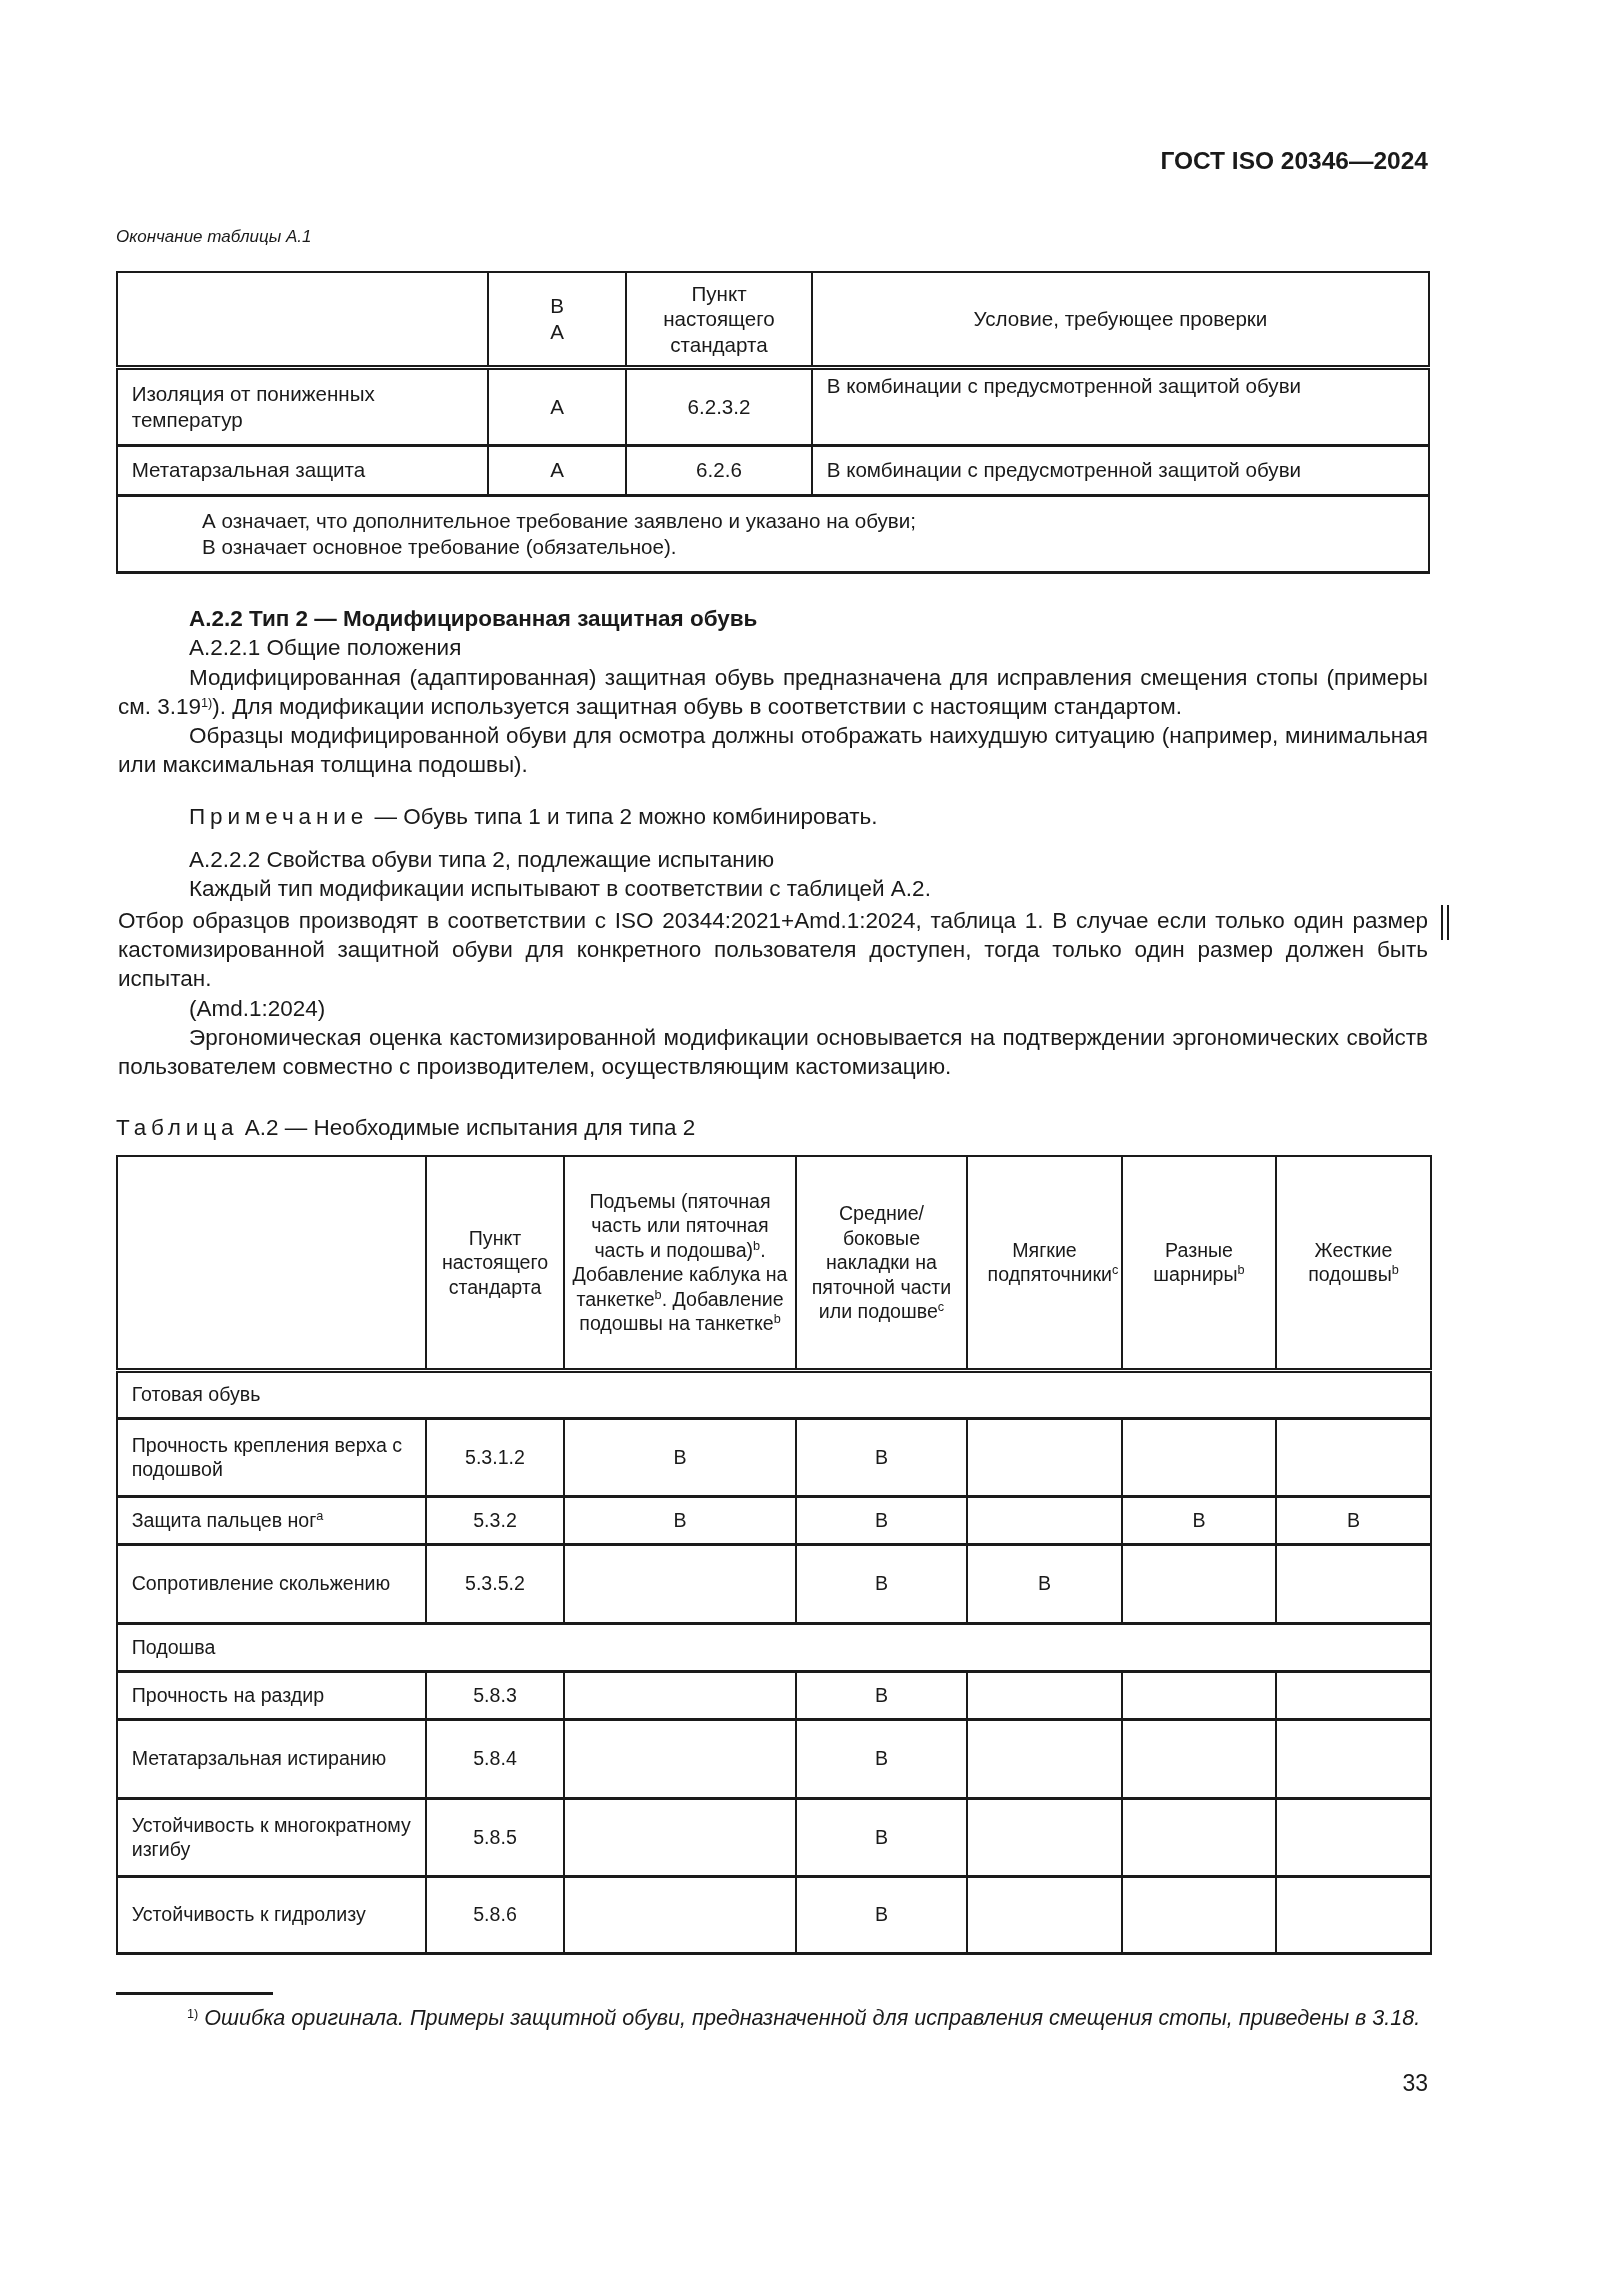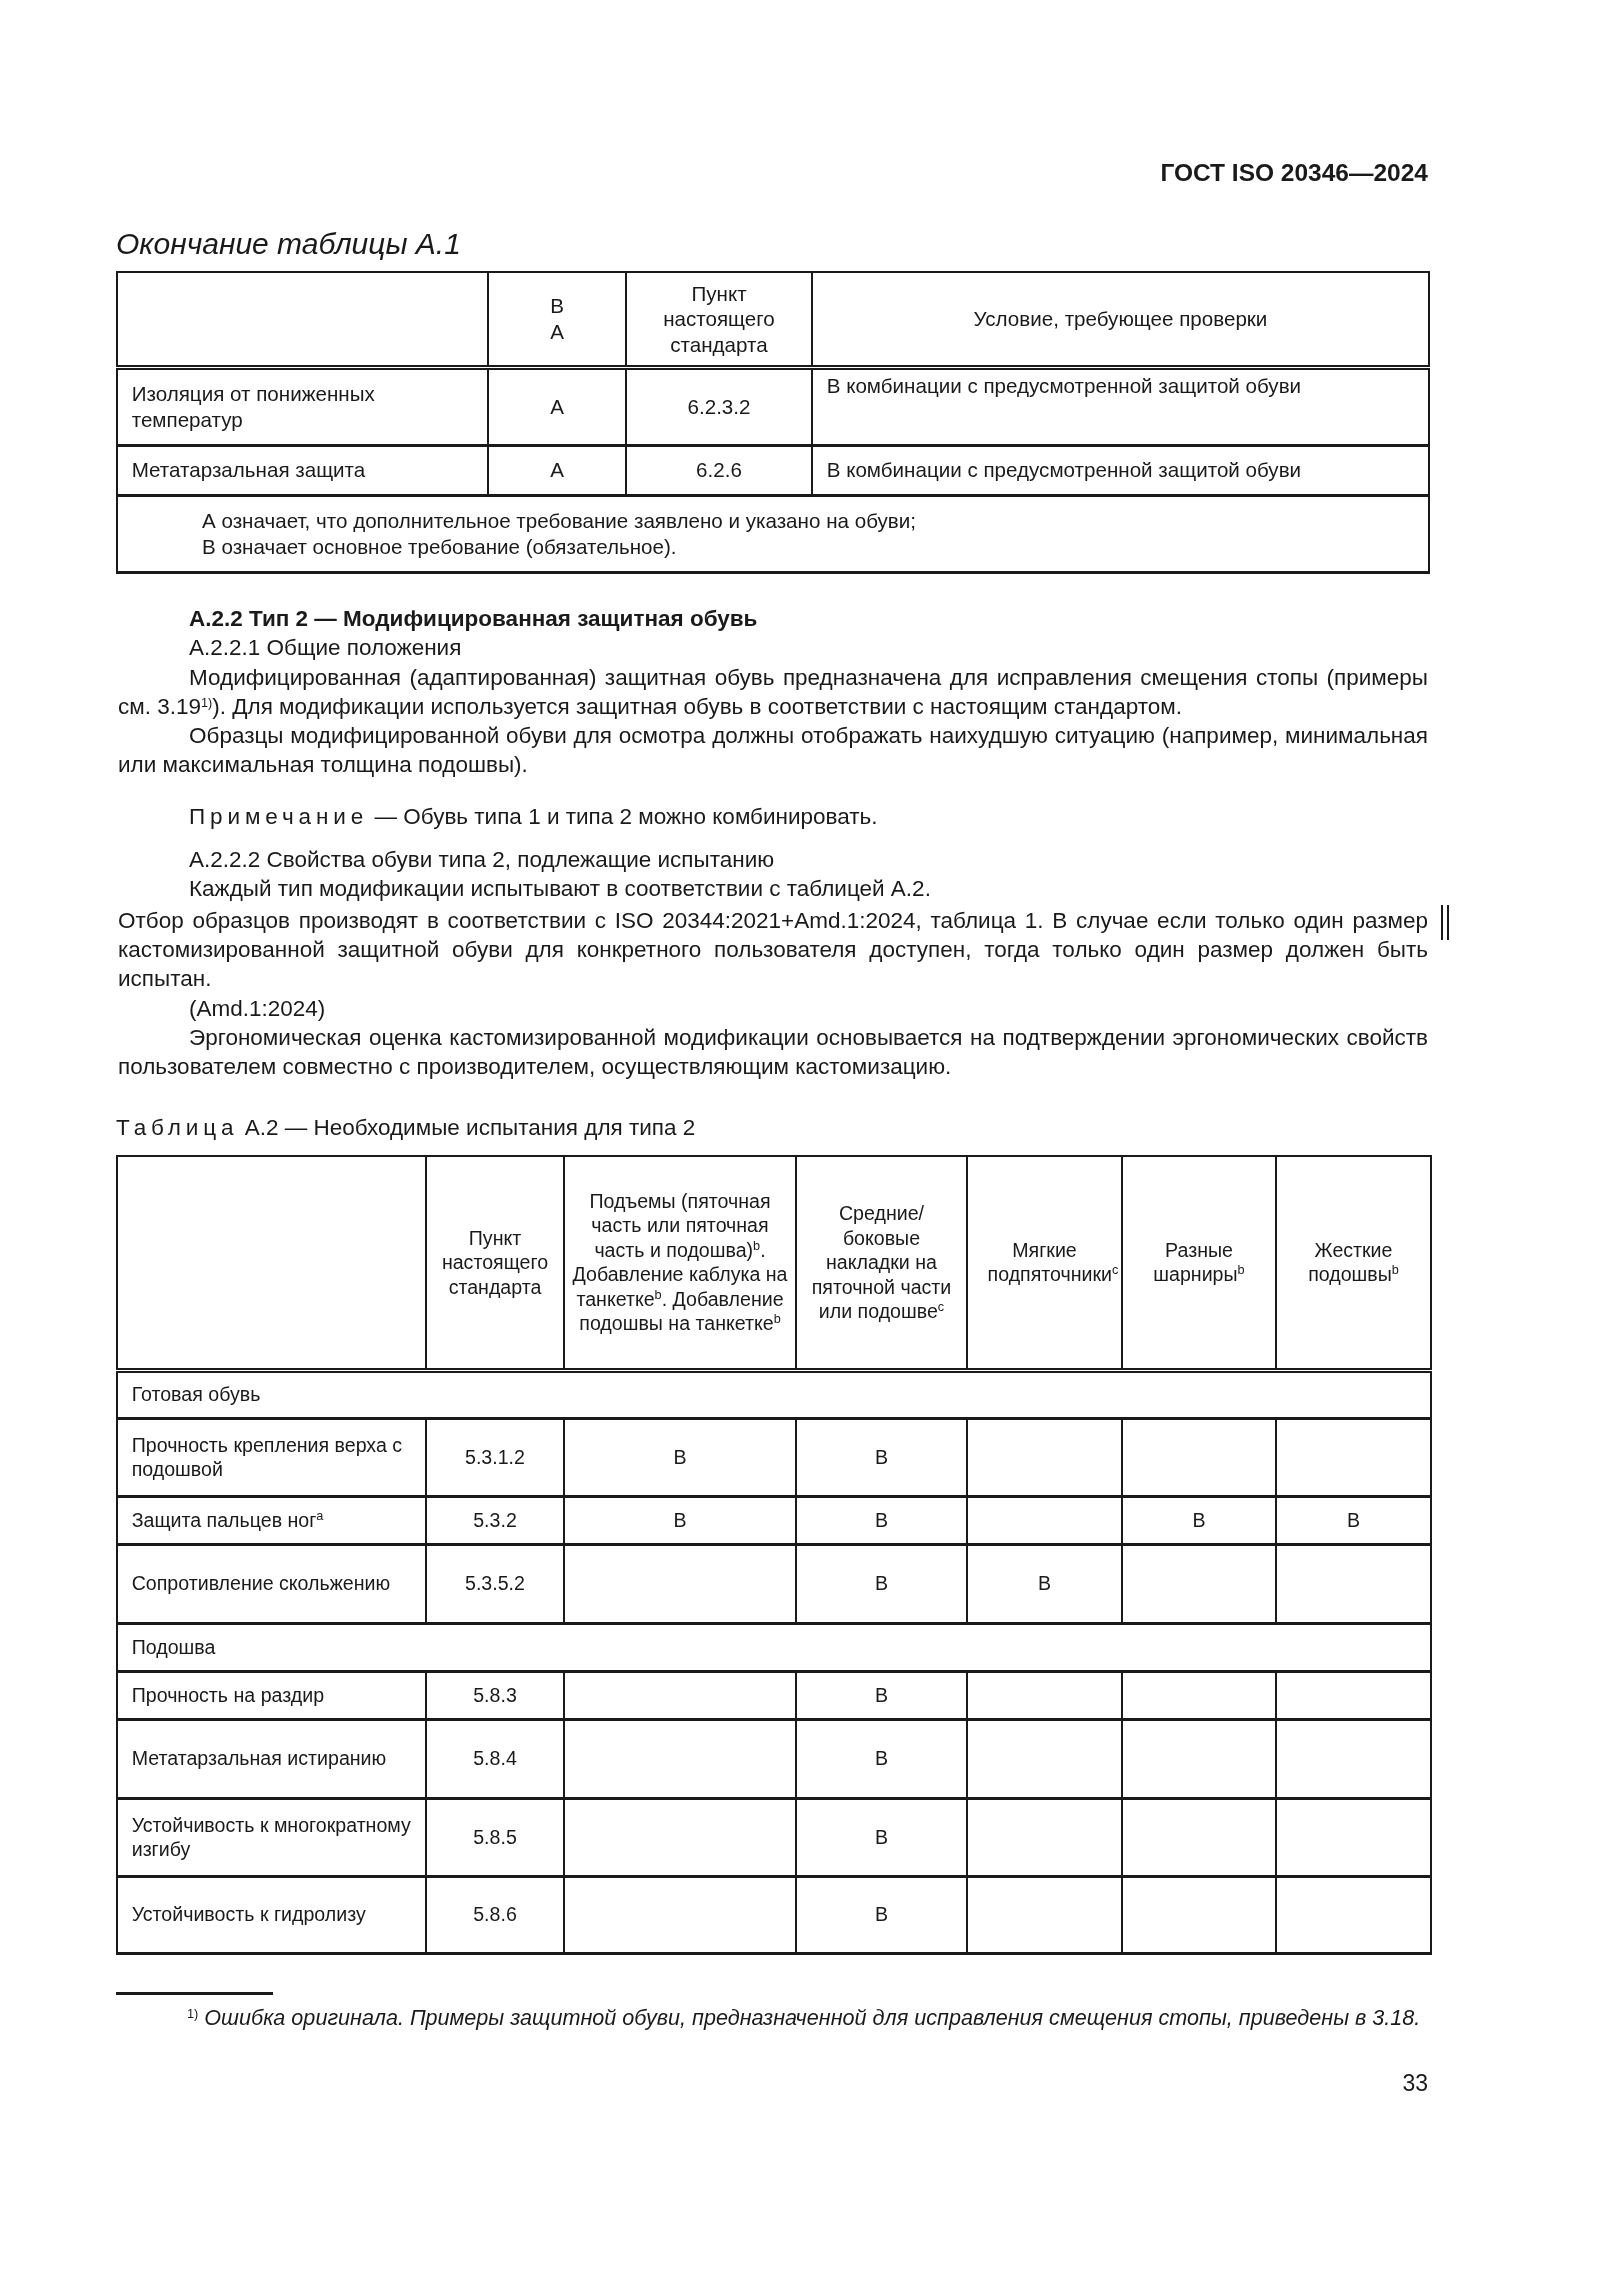--- a/index.html
+++ b/index.html
@@ -1,20 +1,20 @@
 <!DOCTYPE html>
 <html><head>
 <meta charset="utf-8">
 <style>
   html, body { margin:0; padding:0; background:#ffffff; }
   body { width:1621px; height:2293px; position:relative; overflow:hidden;
          font-family:"Liberation Sans", sans-serif; color:#1a1a1a; }
   .abs { position:absolute; }
-  .hdr { left:1029px; top:147px; width:399px; text-align:right; font-weight:bold; font-size:24.5px;margin-top:12px; }
-  .caption-it { font-style:italic; font-size:30px; }
+  .hdr { left:1029px; top:147px; width:399px; text-align:right; font-weight:bold; font-size:24.5px; }
+  .caption-it { font-style:italic; font-size:17px; }
   .txt { font-size:22.5px; line-height:29px; }
   .para { position:absolute; left:118px; width:1310px; font-size:22.5px; line-height:29px; text-align:justify; }
   .ind { text-indent:71px; }
   .bold { font-weight:bold; }
   .spaced { letter-spacing:4.9px; }
   table.grid { position:absolute; border-collapse:collapse; table-layout:fixed; font-size:20.6px; line-height:25.5px; }
   table.grid td { border:2px solid #1a1a1a; padding:3.9px 13.7px; vertical-align:middle; }
   table.grid td.c { text-align:center; }
   table.grid td.top { vertical-align:top; }
   table.grid tr.hdr-row td { border-bottom:5.9px double #1a1a1a; }

